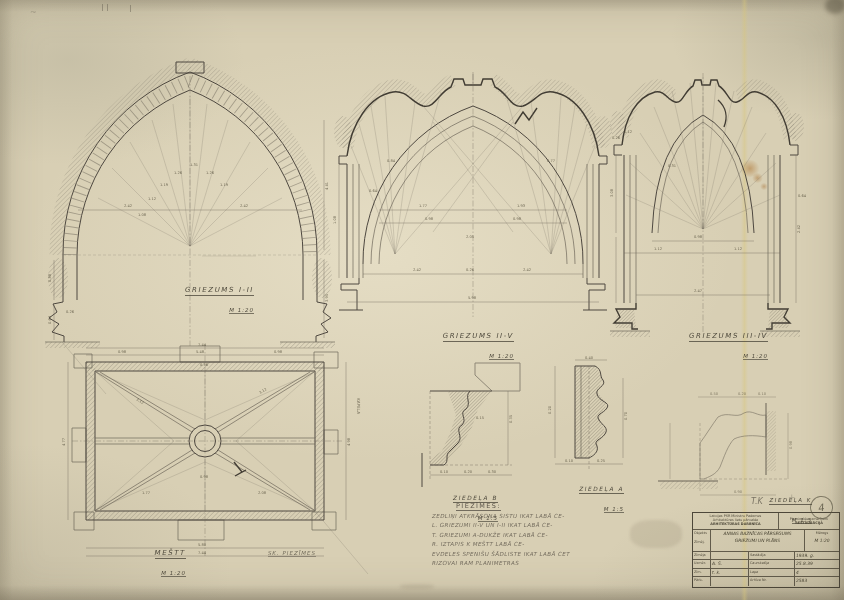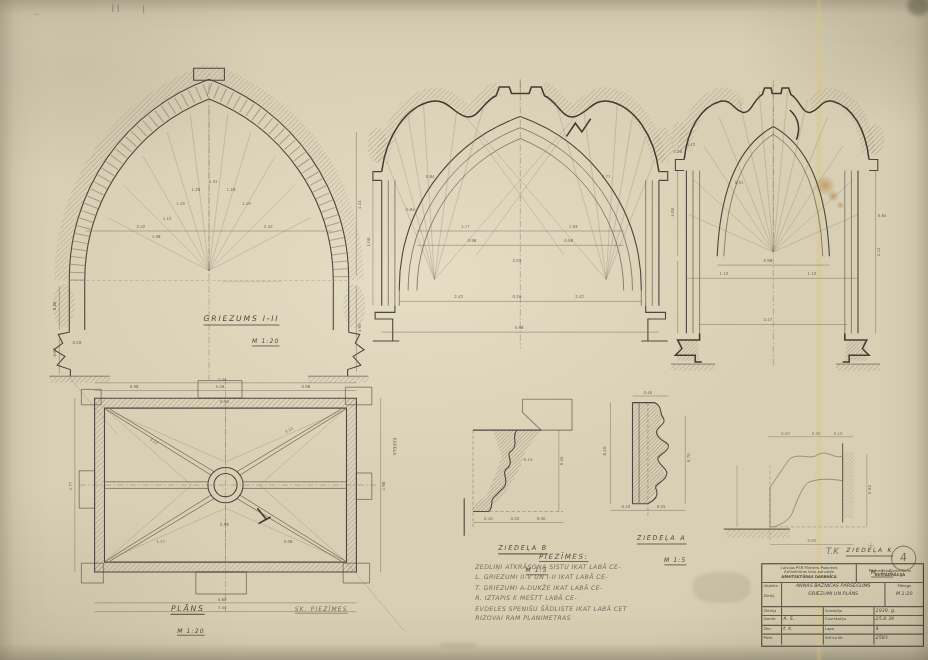--- a/index.html
+++ b/index.html
@@ -30,21 +30,21 @@
   .dash{stroke-dasharray:3 2;}
   .brick{stroke:#6e675a;stroke-width:13;stroke-dasharray:.9 6;fill:none;opacity:.5;}
   .hband{stroke:url(#hb);stroke-width:13;fill:none;opacity:.85;}
   svg text{font-family:"DejaVu Sans",sans-serif;font-size:3.6px;fill:#58523f;opacity:.85;}
   svg text.big{font-size:4.2px;}
   .lbl{position:absolute;text-align:right;color:#4f4a3d;font-style:italic;}
   .lbl .t{display:inline-block;font-size:7px;letter-spacing:1.6px;border-bottom:.8px solid rgba(79,74,61,.8);padding-bottom:1px;}
   .lbl .s{display:block;margin-top:1px;}
   .lbl .s span{display:inline-block;font-size:5.5px;letter-spacing:1px;border-bottom:.7px solid rgba(79,74,61,.7);}
   .notes{position:absolute;left:432px;top:493px;width:186px;color:#5a5348;}
-  .notes .nt{display:inline-block;font-size:6.5px;letter-spacing:1.4px;font-style:italic;border-bottom:.8px solid rgba(90,83,72,.8);margin-left:58px;}
+  .notes .nt{display:inline-block;font-size:6.5px;letter-spacing:1.4px;border-bottom:.8px solid rgba(90,83,72,.8);margin-left:24px;}
   .notes .nl{font-size:5.6px;font-style:italic;letter-spacing:.4px;line-height:9.4px;opacity:.8;white-space:nowrap;}
   .tb{position:absolute;left:692px;top:512px;width:146px;height:74px;border:1.2px solid rgba(62,56,44,.9);color:#4e4839;font-size:3.4px;}
   .tb .row{display:flex;border-bottom:.7px solid rgba(70,64,50,.8);box-sizing:border-box;}
   .tb .cell{border-right:.7px solid rgba(70,64,50,.8);box-sizing:border-box;overflow:hidden;padding:1px 1px;}
   .tb .cell:last-child{border-right:none;}
   .tb .c{text-align:center;}
   .tb .hw{font-style:italic;font-size:4.4px;color:#4a4534;}
   .stain{position:absolute;border-radius:50%;pointer-events:none;}
   .crease{position:absolute;left:741px;top:0;width:7px;height:600px;background:linear-gradient(to right,transparent,rgba(216,198,122,.42),transparent);pointer-events:none;}
   .circ4{position:absolute;left:810px;top:496px;width:21px;height:21px;border:1px solid rgba(85,80,63,.8);border-radius:50%;text-align:center;line-height:21px;font-size:10px;font-style:italic;color:#55503f;opacity:.8;transform:rotate(-8deg);}
@@ -210,20 +210,24 @@
       <text x="190" y="209">2.42</text>
       <text x="135" y="237">5.98</text>
       <text x="133" y="209">0.26</text>
       <text x="3" y="162" transform="rotate(-90 3 162)">1.08</text>
       <text x="54" y="100">0.84</text>
       <text x="214" y="100">0.77</text>
       <text x="36" y="130">0.64</text>
       <text x="133" y="176">2.05</text>
     </g>
   </svg>
+  <div class="lbl" style="left:410px;top:323px;width:104px;">
+    <span class="t">GRIEZUMS II-V</span>
+    <span class="s"><span>M 1:20</span></span>
+  </div>
 
   <svg class="abs" style="left:610px;top:45px;" width="200" height="290" viewBox="0 0 200 290">
     <g>
       <path class="hband" d="M 12,92 C 15,66 27,46 45,41 C 55,39 57,49 65,51"></path>
       <path class="hband" d="M 127,51 C 135,49 137,39 147,41 C 165,46 177,66 180,94"></path>
       <ellipse cx="8" cy="80" rx="8" ry="14" fill="url(#hb)"></ellipse>
       <ellipse cx="186" cy="82" rx="8" ry="14" fill="url(#hb)"></ellipse>
       <rect x="0" y="286" width="40" height="6" fill="url(#hb)"></rect>
       <rect x="150" y="286" width="40" height="6" fill="url(#hb)"></rect>
     </g>
@@ -275,20 +279,24 @@
       <text x="124" y="205">1.12</text>
       <text x="84" y="247">2.47</text>
       <text x="3" y="152" transform="rotate(-90 3 152)">3.08</text>
       <text x="190" y="188" transform="rotate(-90 190 188)">2.42</text>
       <text x="2" y="94">0.26</text>
       <text x="14" y="88">0.12</text>
       <text x="188" y="152">0.64</text>
       <text x="58" y="122">0.31</text>
     </g>
   </svg>
+  <div class="lbl" style="left:658px;top:323px;width:110px;">
+    <span class="t">GRIEZUMS III-IV</span>
+    <span class="s"><span>M 1:20</span></span>
+  </div>
 
   <svg class="abs" style="left:62px;top:342px;" width="310" height="235" viewBox="0 0 310 235">
     <g>
       <rect x="12" y="12" width="18" height="14" fill="url(#hb)" class="sM"></rect>
       <rect x="252" y="10" width="24" height="16" fill="url(#hb)" class="sM"></rect>
       <rect x="12" y="170" width="20" height="18" fill="url(#hb)" class="sM"></rect>
       <rect x="250" y="170" width="24" height="18" fill="url(#hb)" class="sM"></rect>
       <rect x="118" y="4" width="40" height="16" fill="url(#hb)" class="sM"></rect>
       <rect x="116" y="178" width="46" height="20" fill="url(#hb)" class="sM"></rect>
       <rect x="10" y="86" width="14" height="34" fill="url(#hb)" class="sM"></rect>
@@ -352,21 +360,21 @@
       <text x="74" y="58" transform="rotate(31 74 58)">3.12</text>
       <text x="198" y="52" transform="rotate(-31 198 52)">3.12</text>
       <text x="80" y="152">1.77</text>
       <text x="138" y="136">0.98</text>
       <text x="196" y="152">2.08</text>
       <text x="138" y="24">0.56</text>
       <text class="big" x="295" y="56" transform="rotate(90 295 56)">KAPELA</text>
     </g>
   </svg>
   <div class="lbl" style="left:116px;top:540px;width:70px;">
-    <span class="t">PLĀNS</span>
+    <span class="t">MEŠTT</span>
     <span class="s"><span>M 1:20</span></span>
   </div>
   <div class="lbl" style="left:226px;top:540px;width:90px;">
     <span style="font-size:5.5px;letter-spacing:1px;border-bottom:.7px solid rgba(90,83,72,.7);opacity:.75;">SK. PIEZĪMES</span>
   </div>
 
   <svg class="abs" style="left:420px;top:363px;" width="115" height="125" viewBox="0 0 115 125">
     <g>
       <polygon points="55,0 100,0 100,28 72,28 55,12" fill="url(#hd)" opacity=".55" class="sD"></polygon>
       <line class="sD" x1="10" y1="28" x2="72" y2="28"></line>

